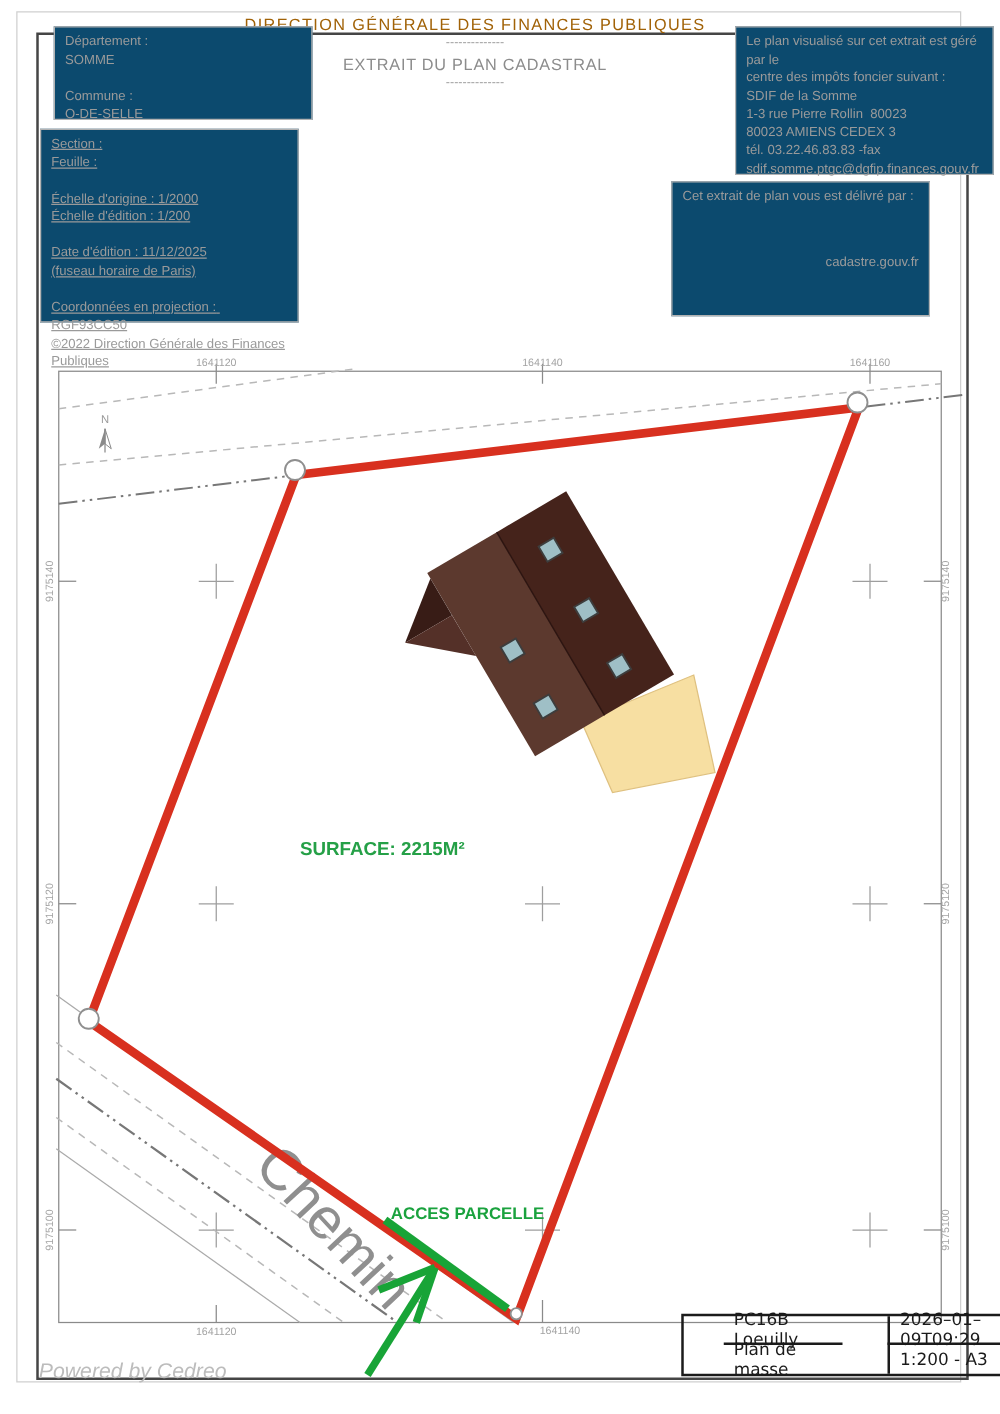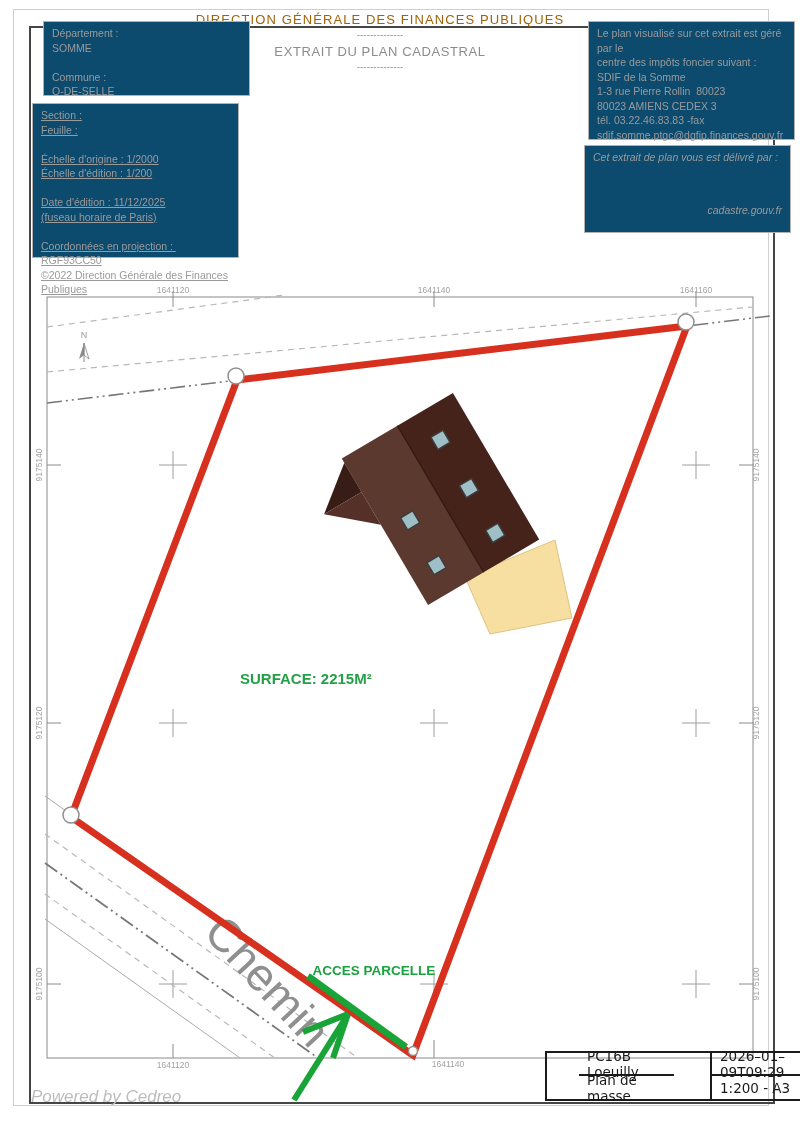--- a/index.html
+++ b/index.html
@@ -10,21 +10,21 @@
   .border-main{left:29px;top:26px;width:742px;height:1074px;border:2px solid #454545;}
   .header-center{left:0;top:0;width:760px;text-align:center;}
   .agency{margin-top:12px;font-size:13px;letter-spacing:1.1px;color:#a16207;}
   .divider{font-size:10px;color:#9d9d9d;line-height:12px;margin-top:2px;}
   .doc-title{font-size:13px;letter-spacing:0.6px;color:#8c8c8c;margin-top:3px;}
   .infobox{border:1px solid #b2b2b2;background:#0c4a6e;font-size:10.5px;color:#9a9a9a;
            line-height:14.5px;white-space:pre-wrap;padding:4px 8px;box-sizing:border-box;}
   .box-dept{left:43px;top:21px;width:207px;height:75px;}
   .box-section{left:32px;top:103px;width:207px;height:155px;text-decoration:underline;}
   .box-office{left:556px;top:21px;width:207px;height:119px;margin-left:32px;}
-  .box-delivered{left:584px;top:145px;width:207px;height:88px;font-style:italic;}
+  .box-delivered{left:537px;top:145px;width:207px;height:108px;}
   .delivered-site{display:block;text-align:right;margin-top:38px;}
   .credit{left:31px;top:1087px;font-size:17px;font-style:italic;color:#bcbcbc;}
   .titleblock{left:545px;top:1051px;display:grid;grid-template-columns:95px 132px;
               grid-template-rows:23px 23px;border:2px solid #1b1b1b;
               font-family:"DejaVu Sans",sans-serif;font-size:13.5px;color:#1a1a1a;padding-left:32px;}
   .titleblock>div{display:flex;align-items:center;padding-left:8px;}
   .tb-cell-t{border-bottom:2px solid #1b1b1b;}
   .tb-cell-r{border-left:2px solid #1b1b1b;margin-left:36px;}
   svg text{font-family:"Liberation Sans",sans-serif;}
   .coord{font-size:8.5px;fill:#a3a3a3;}

